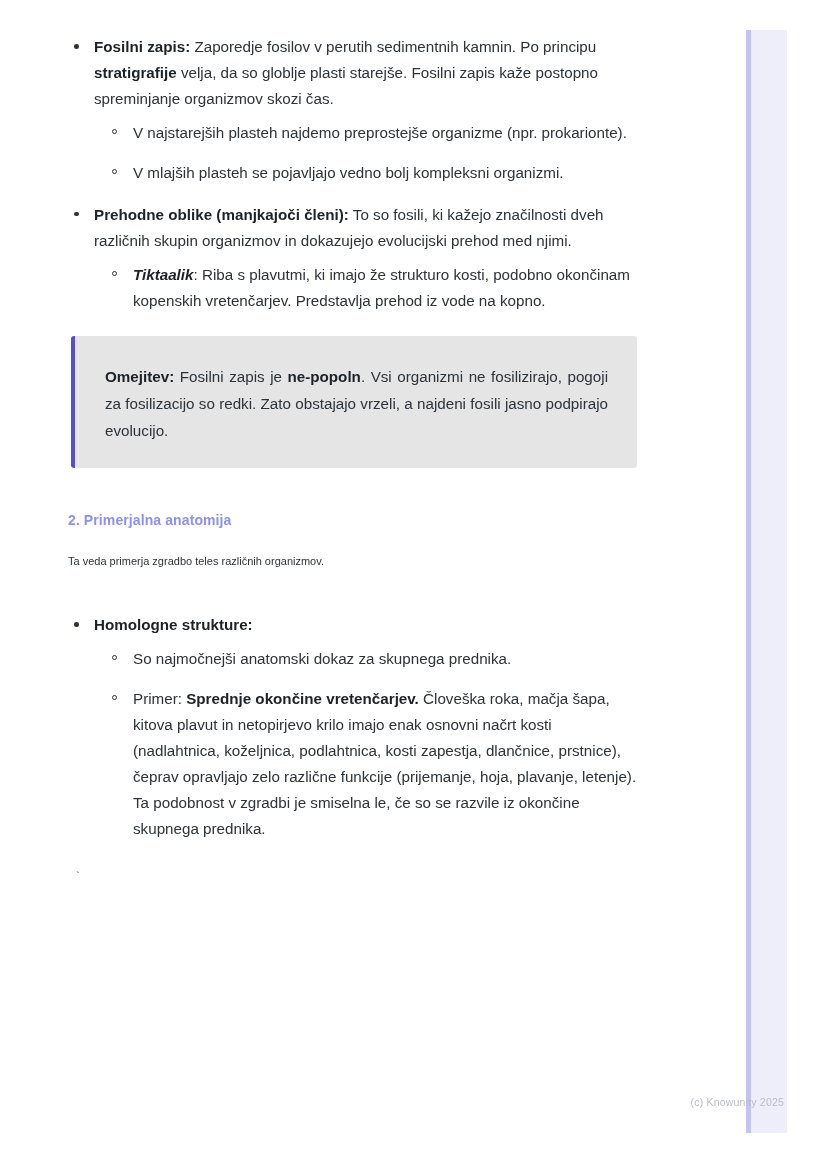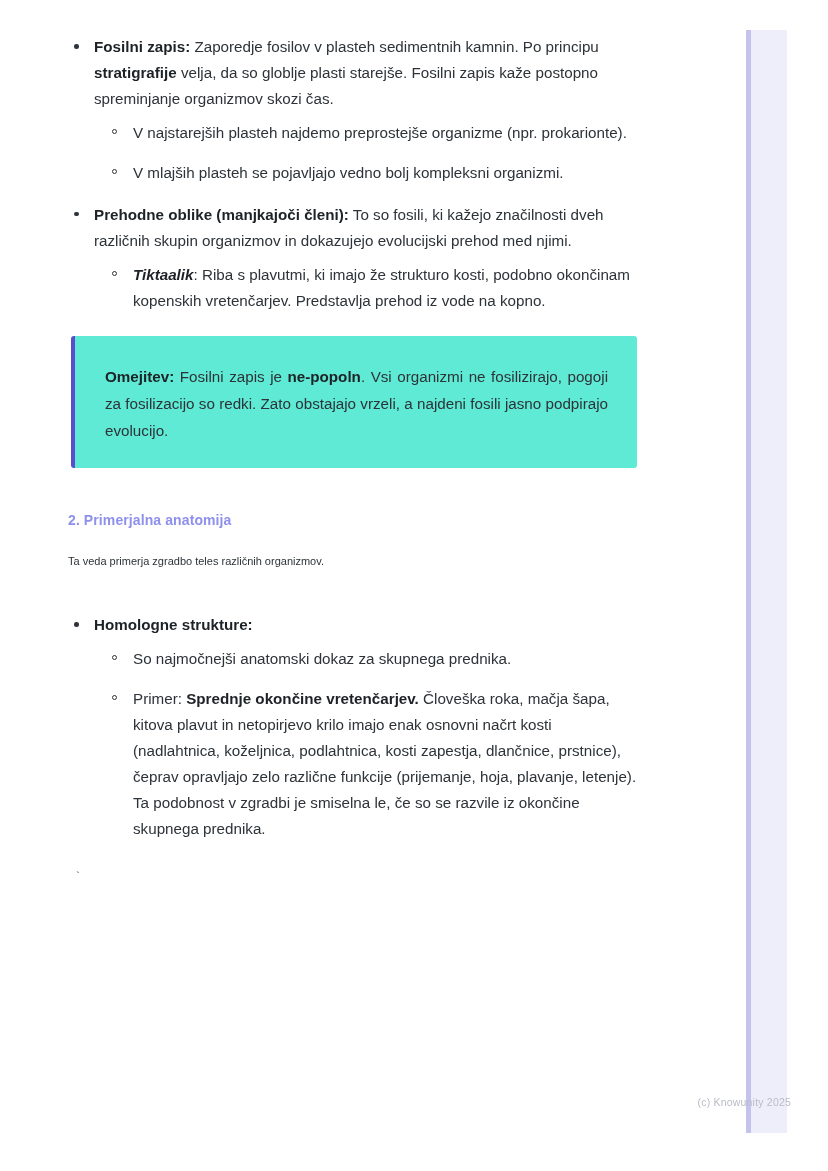--- a/index.html
+++ b/index.html
@@ -92,21 +92,21 @@
   }
 
   .sub-wrap { margin-left: 12px; }
   .bi { font-weight: 700; font-style: italic; color: #1d2226; }
 
   
   .callout {
     margin: 22px 0 0 3px;
     width: 566px;
     box-sizing: border-box;
-    background: #5eead4;
+    background: #e5e5e5;
     border-left: 4px solid #5b4ecb;
     border-radius: 3px;
     padding: 27px 29px 24px 30px;
     font-size: 15.2px;
     line-height: 1.78;
     text-align: justify;
   }
 
   
   h2.section {
@@ -128,39 +128,39 @@
   .tick {
     font-size: 13px;
     color: #6b7075;
     margin: 28px 0 0 6px;
     font-family: "Liberation Mono", monospace;
   }
 
   
   .footer {
     position: absolute;
-    right: 37px;
+    right: 44px;
     bottom: 63px;
     font-size: 10.5px;
     color: #b9bcc4;
     letter-spacing: 0.2px;
     white-space: nowrap;
   }
 </style>
 </head>
 <body>
 
 <div class="side-panel"></div>
 
 <div class="page">
 
   <ul class="lvl1">
 
     <li>
-      <span style="font-weight:700;color:#1d2226;">Fosilni zapis:</span><span> Zaporedje fosilov v plasteh sedimentnih kamnin. Po principu </span><span style="font-weight:700;color:#1d2226;">stratigrafije</span><span> velja, da so globlje plasti starejše. Fosilni zapis kaže postopno spreminjanje organizmov skozi čas.</span>
+      <span style="font-weight:700;color:#1d2226;">Fosilni zapis:</span><span> Zaporedje fosilov v perutih sedimentnih kamnin. Po principu </span><span style="font-weight:700;color:#1d2226;">stratigrafije</span><span> velja, da so globlje plasti starejše. Fosilni zapis kaže postopno spreminjanje organizmov skozi čas.</span>
 
       <div class="sub-wrap">
         <ul class="lvl2">
           <li>V najstarejših plasteh najdemo preprostejše organizme (npr. prokarionte).</li>
           <li>V mlajših plasteh se pojavljajo vedno bolj kompleksni organizmi.</li>
         </ul>
       </div>
     </li>
 
     <li>

